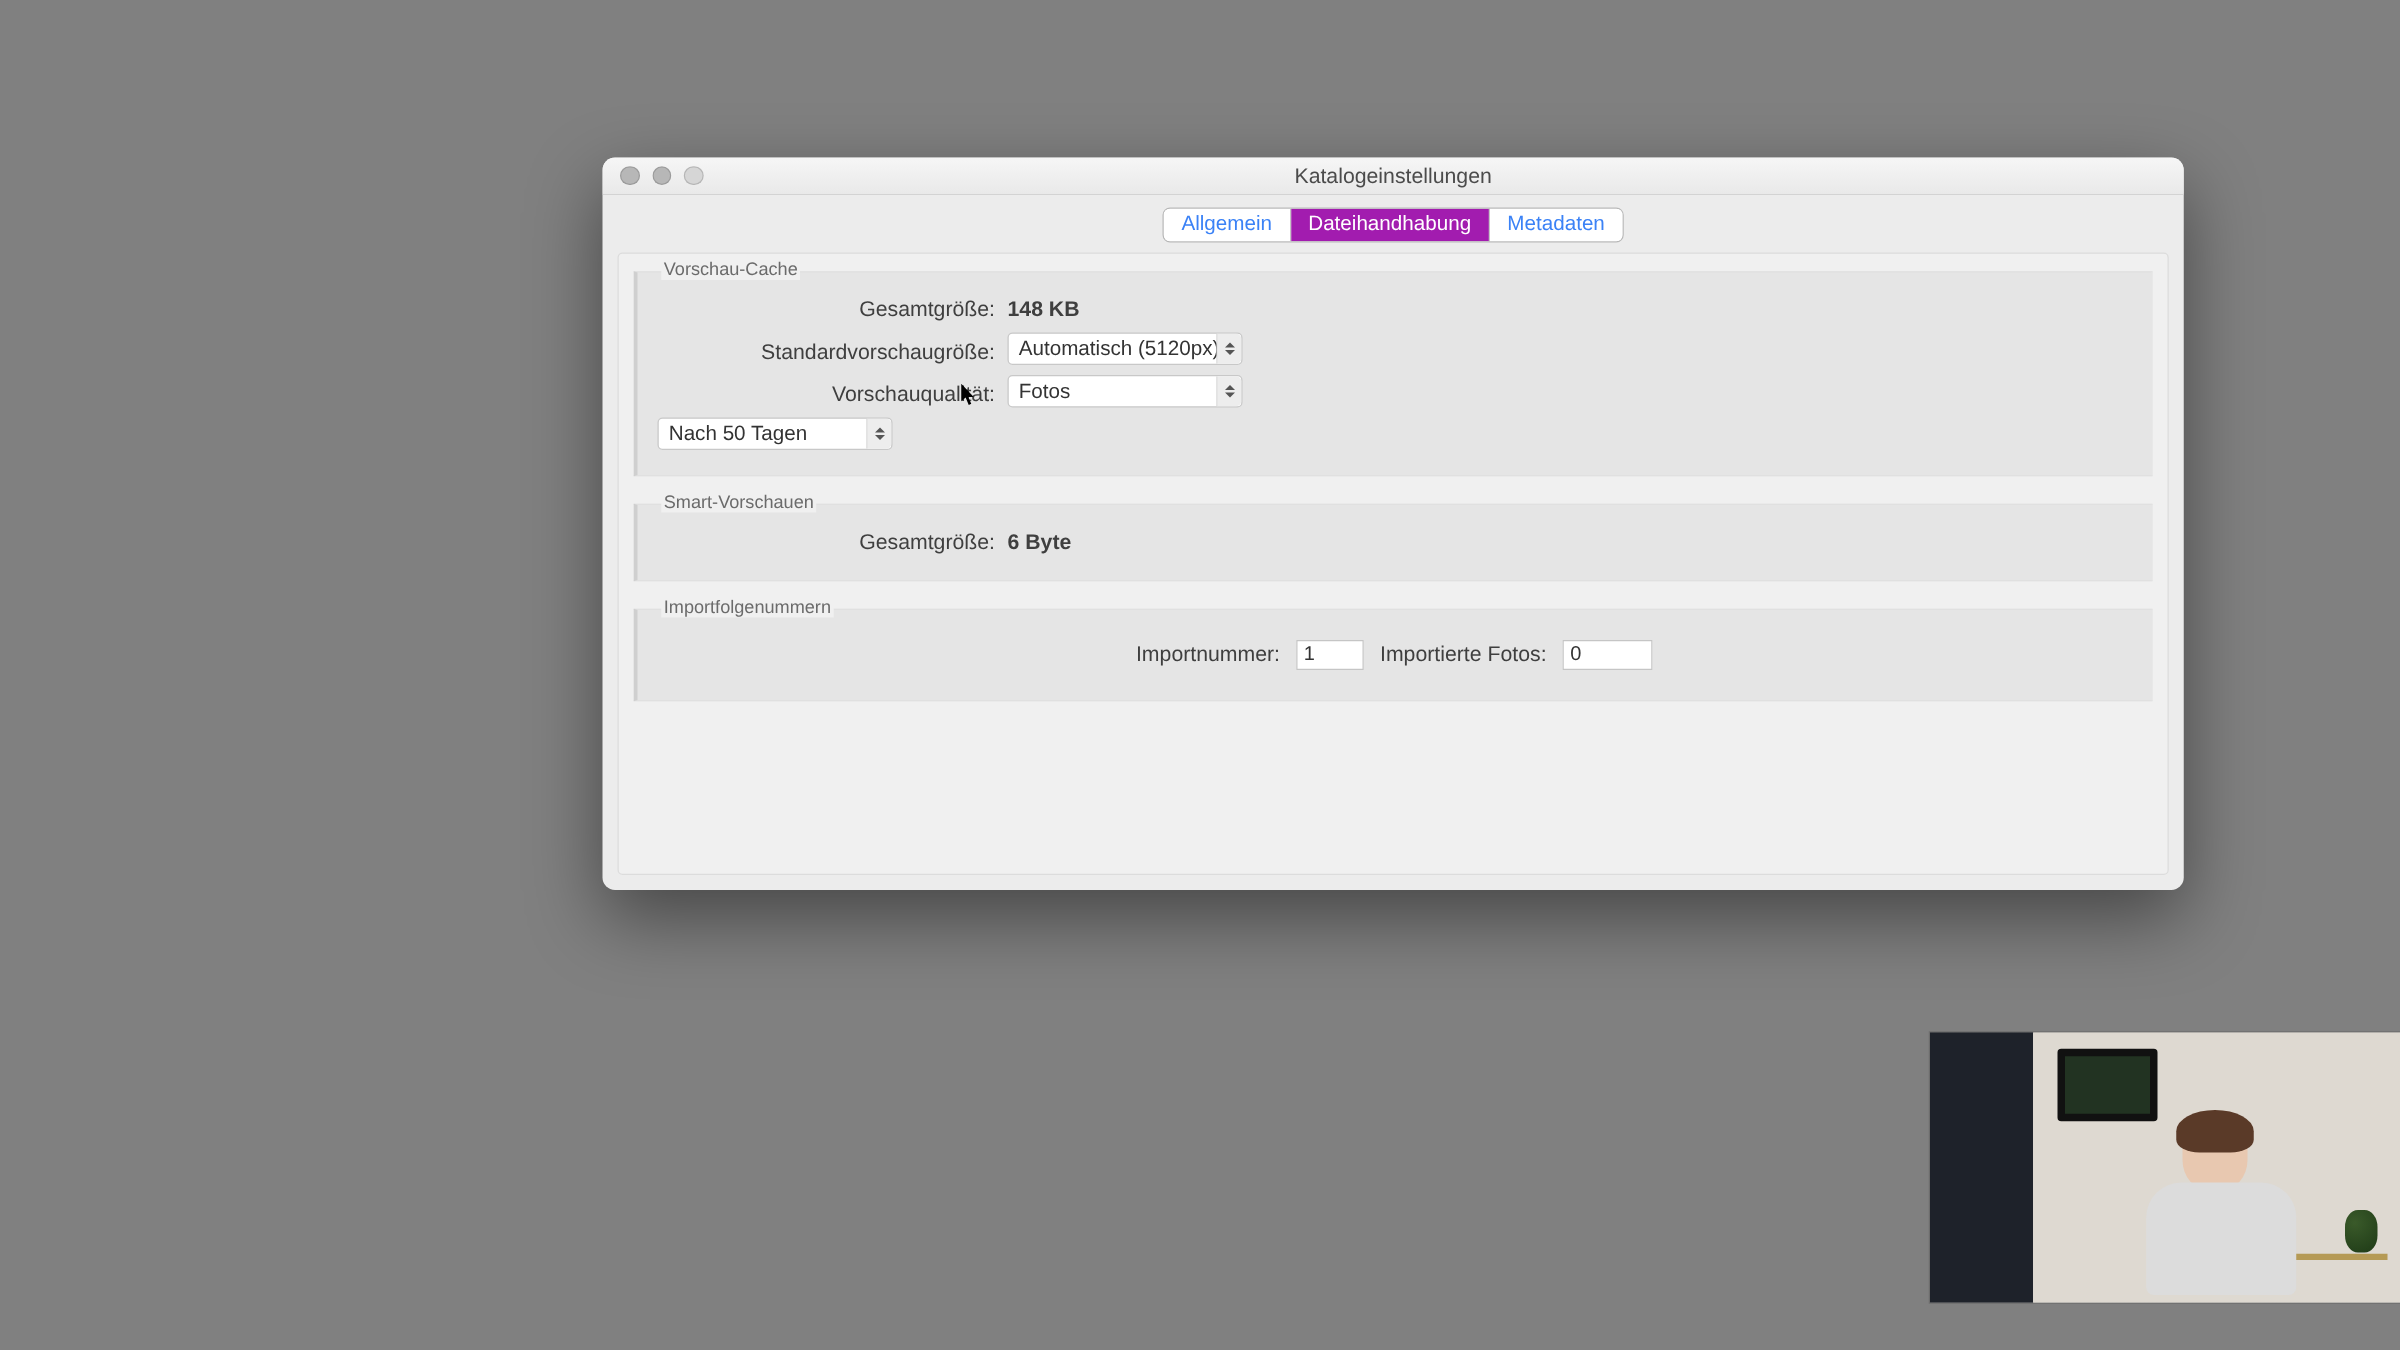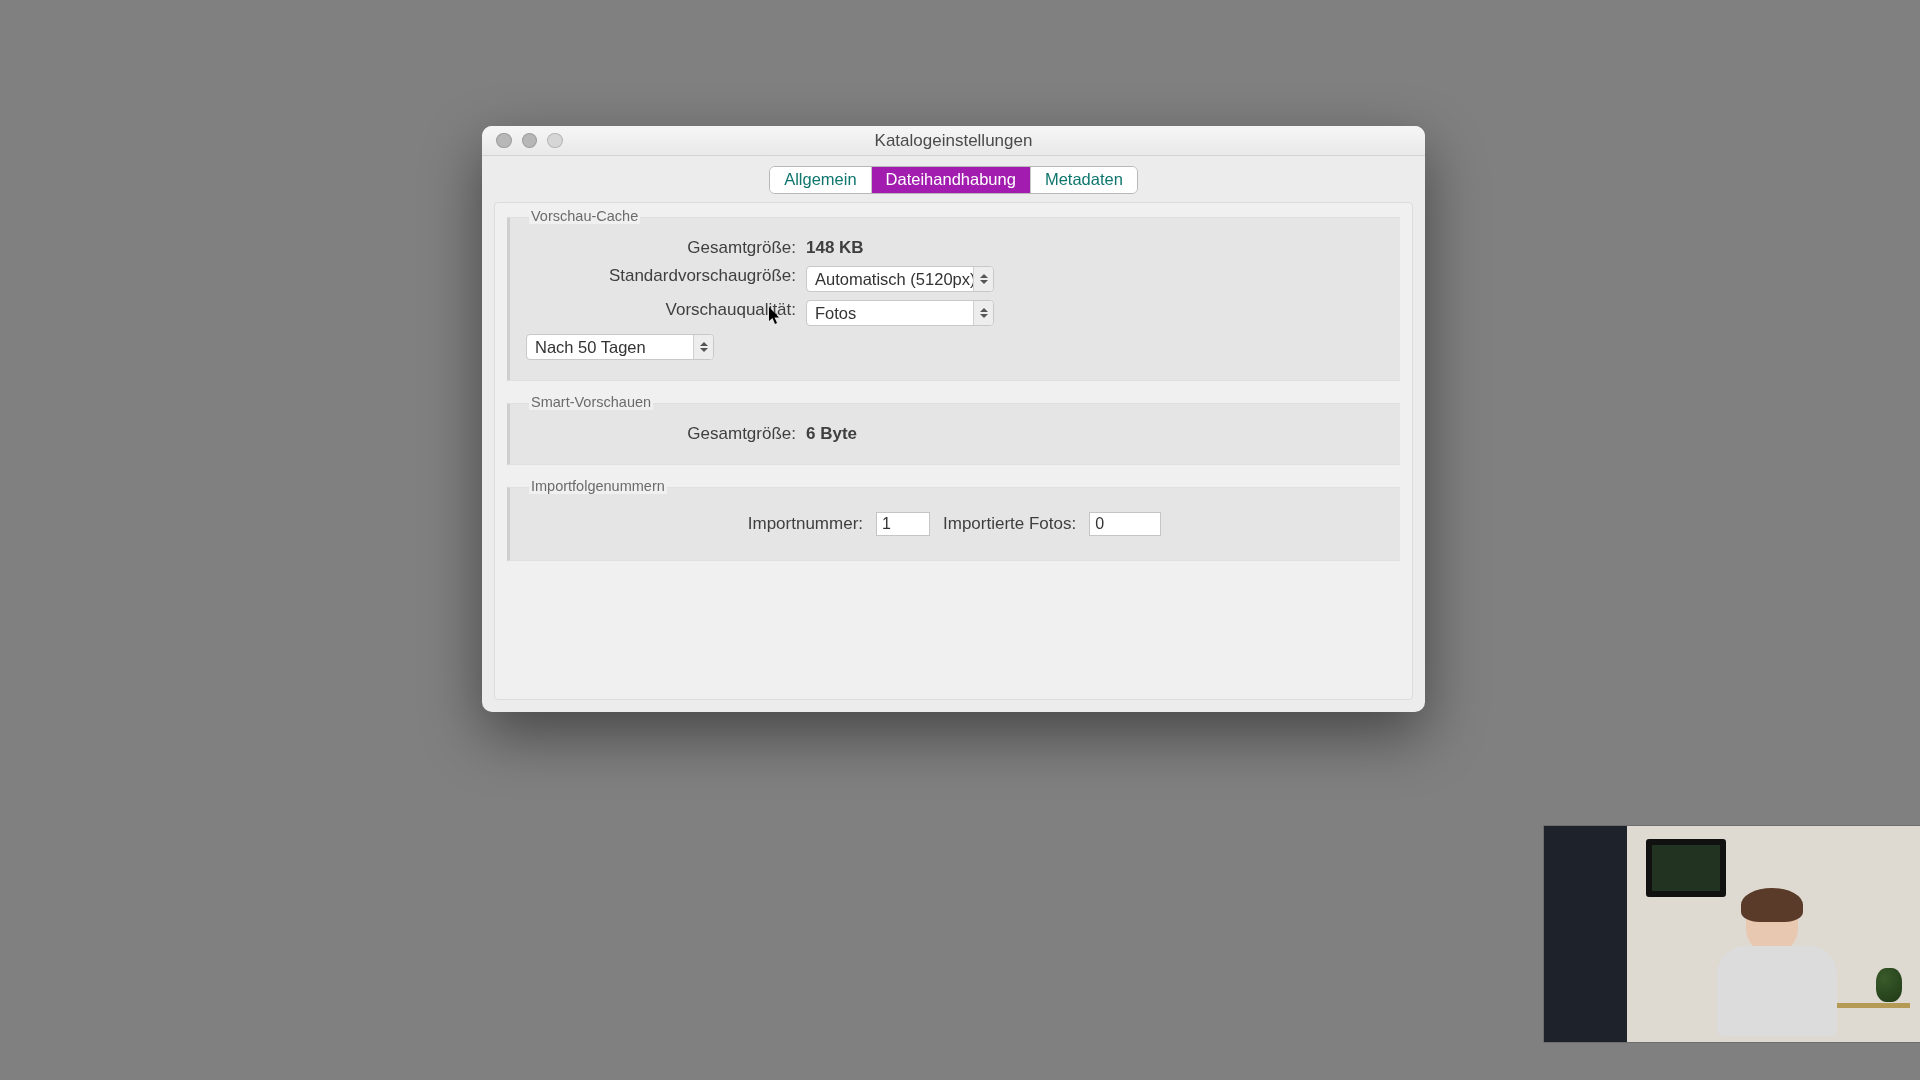--- a/index.html
+++ b/index.html
@@ -12,21 +12,21 @@
     color: #3a3a3a;
     position: relative;
     overflow: hidden;
   }
 
   
   .window {
     position: absolute;
     left: 482px;
     top: 126px;
-    width: 943px;
+    width: 1265px;
     height: 586px;
     background: #ececec;
     border-radius: 10px;
     box-shadow: 0 22px 60px rgba(0,0,0,.45);
     display: flex;
     flex-direction: column;
   }
 
   .titlebar {
     height: 30px;
@@ -67,21 +67,21 @@
   .tabs {
     display: flex;
     border: 1px solid #b8b8b8;
     border-radius: 6px;
     overflow: hidden;
     background: #fff;
   }
   .tab {
     padding: 3px 14px 4px;
     font-size: 16.5px;
-    color: #0f766e;
+    color: #3b82f6;
     background: #ffffff;
     border-right: 1px solid #c5c5c5;
     cursor: default;
   }
   .tab:last-child { border-right: none; }
   .tab.sel {
     background: #a21caf;
     color: #fff;
   }
 
@@ -110,21 +110,21 @@
     top: -10px;
     left: 19px;
     font-size: 14.5px;
     color: #6b6b6b;
     background: #f0f0f0;
     padding: 0 2px;
   }
 
   .row {
     display: flex;
-    align-items: flex-start;
+    align-items: flex-end;
     padding: 4px 16px;
   }
   .lab {
     width: 280px;
     text-align: right;
     padding-right: 10px;
     font-size: 17px;
     color: #3f3f3f;
   }
   .val { font-size: 17px; color: #3f3f3f; font-weight: bold; }

